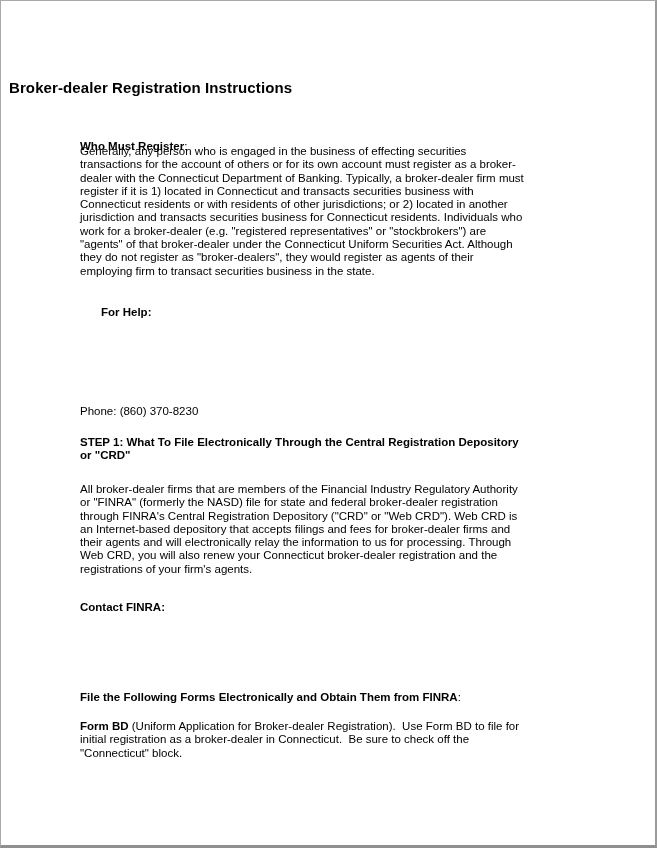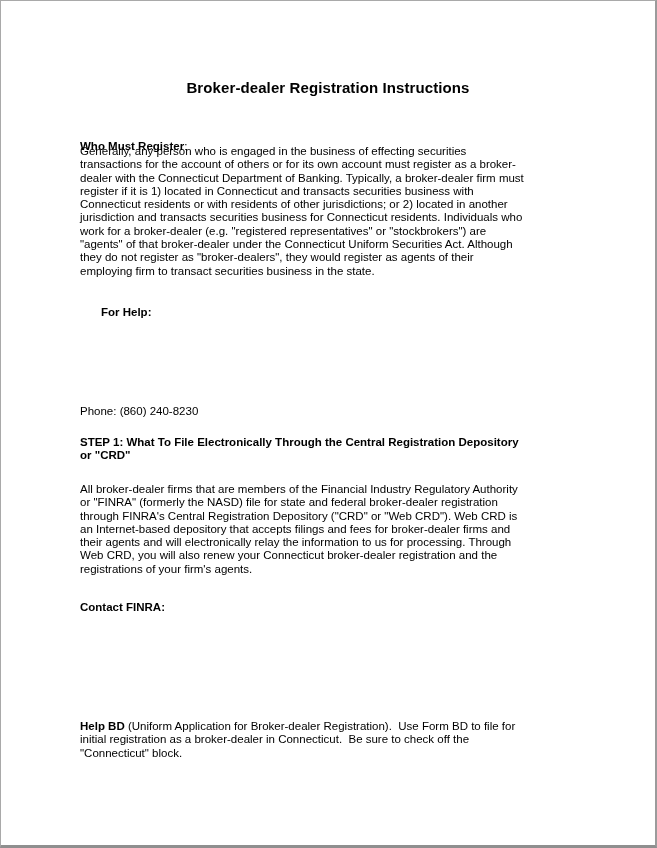--- a/index.html
+++ b/index.html
@@ -16,24 +16,23 @@
     border-top: 1px solid #a9a9a9;
     border-left: 1px solid #a9a9a9;
     border-right: 2px solid #9b9b9b;
     border-bottom: 3px solid #8f8f8f;
     font-family: "Liberation Sans", sans-serif;
     color: #000000;
     overflow: hidden;
   }
   .doc-title {
     position: absolute;
-    left: 0;
+    left: 8px;
     right: 0;
     top: 78px;
-    text-align: center;
     font-size: 15px;
     font-weight: bold;
     letter-spacing: 0.1px;
     white-space: pre;
   }
   .block {
     position: absolute;
     left: 79px;
     font-size: 11.5px;
     line-height: 13.3px;
@@ -57,34 +56,35 @@
 Connecticut residents or with residents of other jurisdictions; or 2) located in another
 jurisdiction and transacts securities business for Connecticut residents. Individuals who
 work for a broker-dealer (e.g. "registered representatives" or "stockbrokers") are
 "agents" of that broker-dealer under the Connecticut Uniform Securities Act. Although
 they do not register as "broker-dealers", they would register as agents of their
 employing firm to transact securities business in the state.</div>
 
   <div class="block bold" style="top:305px;padding-left:21px;">For Help:</div>
 
 
-  <div class="block" style="top:404px;">Phone: (860) 240-8230</div>
+  <div class="block" style="top:404px;">Phone: (860) 370-8230</div>
 
   <div class="block bold" style="top:435px;">STEP 1: What To File Electronically Through the Central Registration Depository
 or "CRD"</div>
 
   <div class="block" style="top:482px;">All broker-dealer firms that are members of the Financial Industry Regulatory Authority
 or "FINRA" (formerly the NASD) file for state and federal broker-dealer registration
 through FINRA's Central Registration Depository ("CRD" or "Web CRD"). Web CRD is
 an Internet-based depository that accepts filings and fees for broker-dealer firms and
 their agents and will electronically relay the information to us for processing. Through
 Web CRD, you will also renew your Connecticut broker-dealer registration and the
 registrations of your firm's agents.</div>
 
   <div class="block bold" style="top:600px;">Contact FINRA:</div>
 
 
+  <div class="block" style="top:690px;"><span class="bold">File the Following Forms Electronically and Obtain Them from FINRA</span><span>:</span></div>
 
-  <div class="block" style="top:719px;"><span class="bold">Help BD</span><span> (Uniform Application for Broker-dealer Registration).  Use Form BD to file for
+  <div class="block" style="top:719px;"><span class="bold">Form BD</span><span> (Uniform Application for Broker-dealer Registration).  Use Form BD to file for
 initial registration as a broker-dealer in Connecticut.  Be sure to check off the
 "Connecticut" block.</span></div>
 
 </div>
 
 </body></html>

